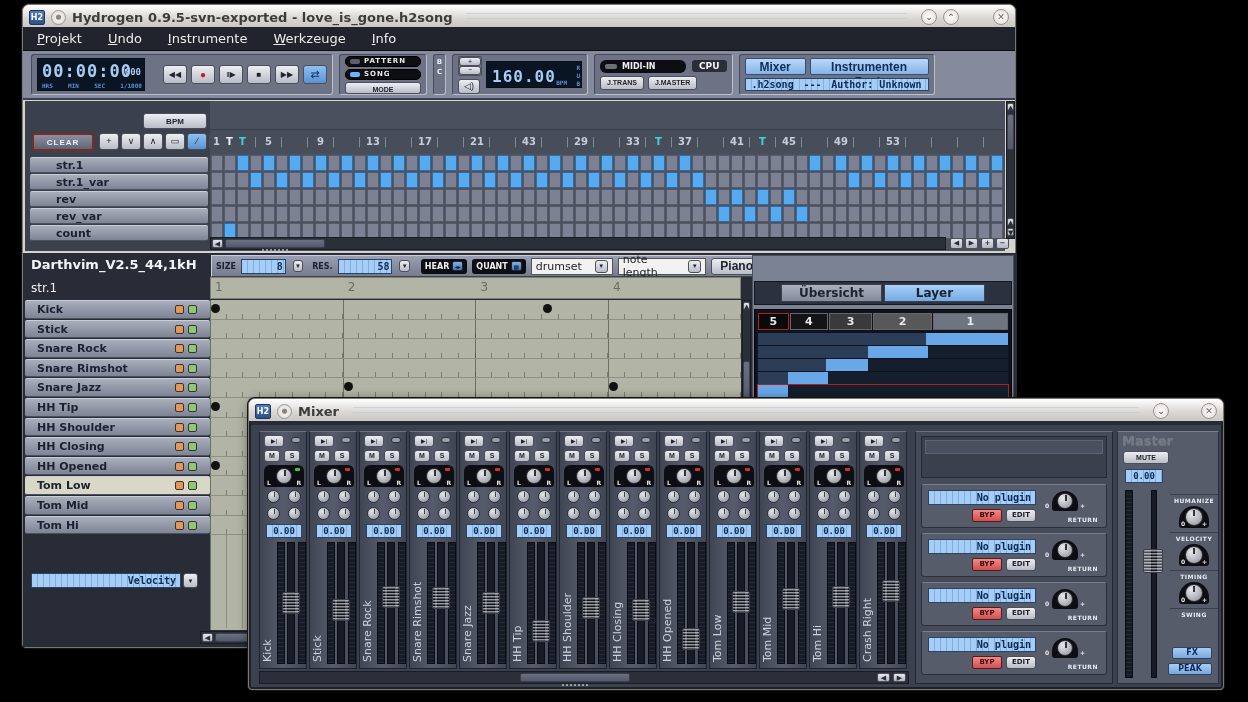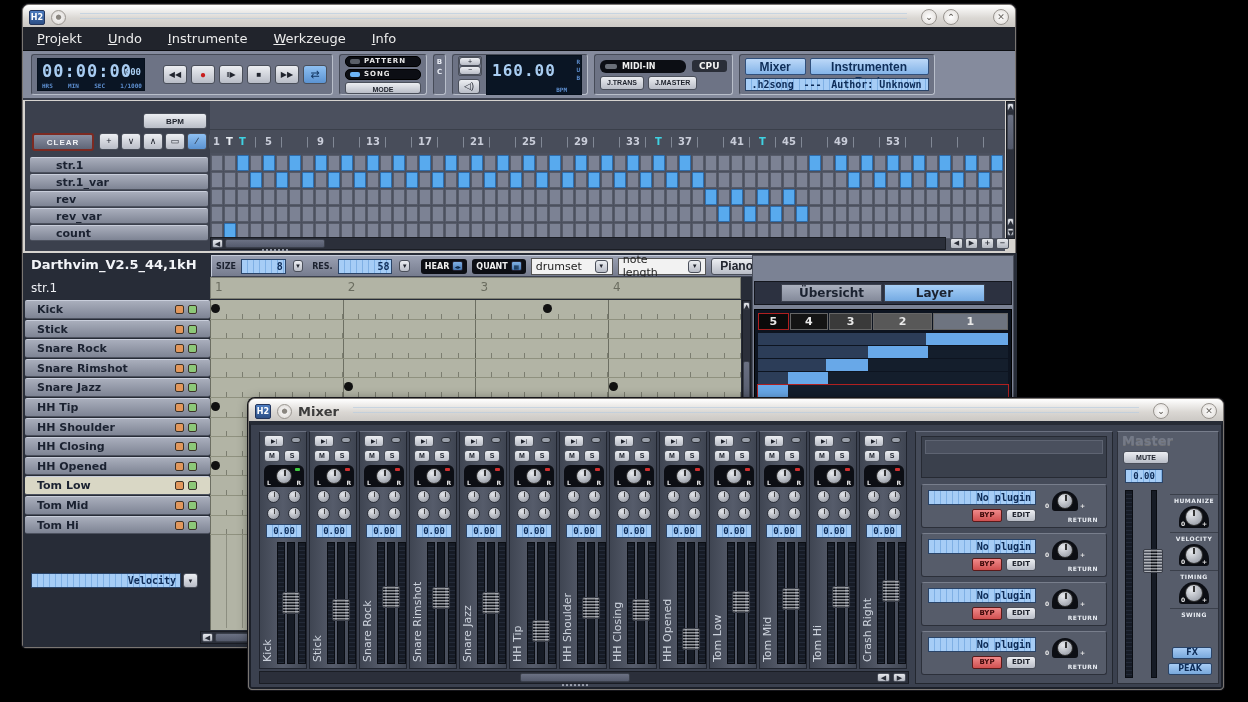--- a/index.html
+++ b/index.html
@@ -44,21 +44,21 @@
   .transbtn.rec{color:#c81e1e;font-size:10px;}
   .transbtn.loop{background:linear-gradient(#8ec0f2,#5b93d2);color:#10335f;font-size:11px;}
   .modebox{width:76px;display:flex;flex-direction:column;gap:2px;}
   .modeled{height:11px;background:#0c0e14;border-radius:5px;border:1px solid #000;display:flex;align-items:center;gap:4px;padding:0 4px;}
   .modeled .led{width:10px;height:5px;border-radius:2px;background:#5a5f68;}
   .modeled .led.on{background:#6db4f6;}
   .modeled span{color:#e8e8e8;font-size:7px;font-weight:bold;letter-spacing:1px;}
   .modebtn{height:12px;font-size:7px;font-weight:bold;line-height:11px;}
   .bcstrip{width:13px;height:41px;display:flex;flex-direction:column;align-items:center;justify-content:flex-start;
     color:#e8ecf4;font-size:7px;font-weight:bold;gap:2px;padding-top:2px;}
-  .bpmLCD{width:96px;height:40px;position:relative;}
+  .bpmLCD{width:96px;height:27px;position:relative;}
   .bpmLCD .big{position:absolute;left:5px;top:5px;font-size:16px;letter-spacing:1px;}
   .bpmLCD .lab{position:absolute;right:14px;bottom:1px;font-size:6px;color:#5d8ecf;font-weight:bold;}
   .bpmLCD .rub{position:absolute;right:1px;top:2px;font-size:6px;color:#5d8ecf;font-weight:bold;line-height:8px;text-align:center;}
   .minibtn{width:22px;height:15px;font-size:9px;line-height:13px;padding:0;}
   .midipill{width:86px;height:13px;background:#0c0e14;border-radius:6px;display:flex;align-items:center;gap:5px;padding:0 5px;}
   .midipill .led{width:12px;height:5px;background:#6a6f78;border-radius:2px;}
   .midipill span{color:#f0f0f0;font-size:8px;font-weight:bold;}
   .cpulab{color:#f4f4f4;font-size:9px;font-weight:bold;background:#2a2e38;border-radius:3px;padding:1px 7px;}
   .jbtn{height:14px;font-size:7px;font-weight:bold;line-height:12px;padding:0 6px;}
   .bigbluebtn{height:17px;background:linear-gradient(#bcd8f8,#84b4e8);border:1px solid #31507c;border-radius:2px;
@@ -199,20 +199,21 @@
   .bluesm{position:absolute;height:12px;background:linear-gradient(#a8ccf4,#78a8dc);border:1px solid #2a4468;border-radius:2px;
     color:#0e2d58;font-size:8px;font-weight:bold;text-align:center;line-height:10px;}
 </style>
 </head>
 <body>
 
 <div class="window" style="left:22px;top:4px;width:994px;height:644px;">
   <div class="titlebar">
     <span class="h2logo">H2</span>
     <span class="sysmenu">●</span>
+    <span class="tbtitle">Hydrogen 0.9.5-svn-exported - love_is_gone.h2song</span>
     <span class="tb-stripes"></span>
     <span class="tbbtn">⌄</span>
     <span class="tbbtn">⌃</span>
     <span class="tbbtn" style="margin-left:28px;">✕</span>
   </div>
 
   <div class="menubar" id="menubar">
       <span class="menu-item">Projekt</span>
       <span class="menu-item">Undo</span>
       <span class="menu-item">Instrumente</span>
@@ -336,21 +337,21 @@
         <span class="tl-cell" style="left: 182px;"></span>
         <span class="tl-cell tl-tick" style="left: 195px;">|</span>
         <span class="tl-cell" style="left: 208px;">17</span>
         <span class="tl-cell tl-tick" style="left: 221px;">|</span>
         <span class="tl-cell" style="left: 234px;"></span>
         <span class="tl-cell tl-tick" style="left: 247px;">|</span>
         <span class="tl-cell" style="left: 260px;">21</span>
         <span class="tl-cell tl-tick" style="left: 273px;">|</span>
         <span class="tl-cell" style="left: 286px;"></span>
         <span class="tl-cell tl-tick" style="left: 299px;">|</span>
-        <span class="tl-cell" style="left: 312px;">25</span>
+        <span class="tl-cell" style="left: 312px;">43</span>
         <span class="tl-cell tl-tick" style="left: 325px;">|</span>
         <span class="tl-cell" style="left: 338px;"></span>
         <span class="tl-cell tl-tick" style="left: 351px;">|</span>
         <span class="tl-cell" style="left: 364px;">29</span>
         <span class="tl-cell tl-tick" style="left: 377px;">|</span>
         <span class="tl-cell" style="left: 390px;"></span>
         <span class="tl-cell tl-tick" style="left: 403px;">|</span>
         <span class="tl-cell" style="left: 416px;">33</span>
         <span class="tl-cell tl-tick" style="left: 429px;">|</span>
         <span class="tl-cell tl-T cyan" style="left: 442px;">T</span>

